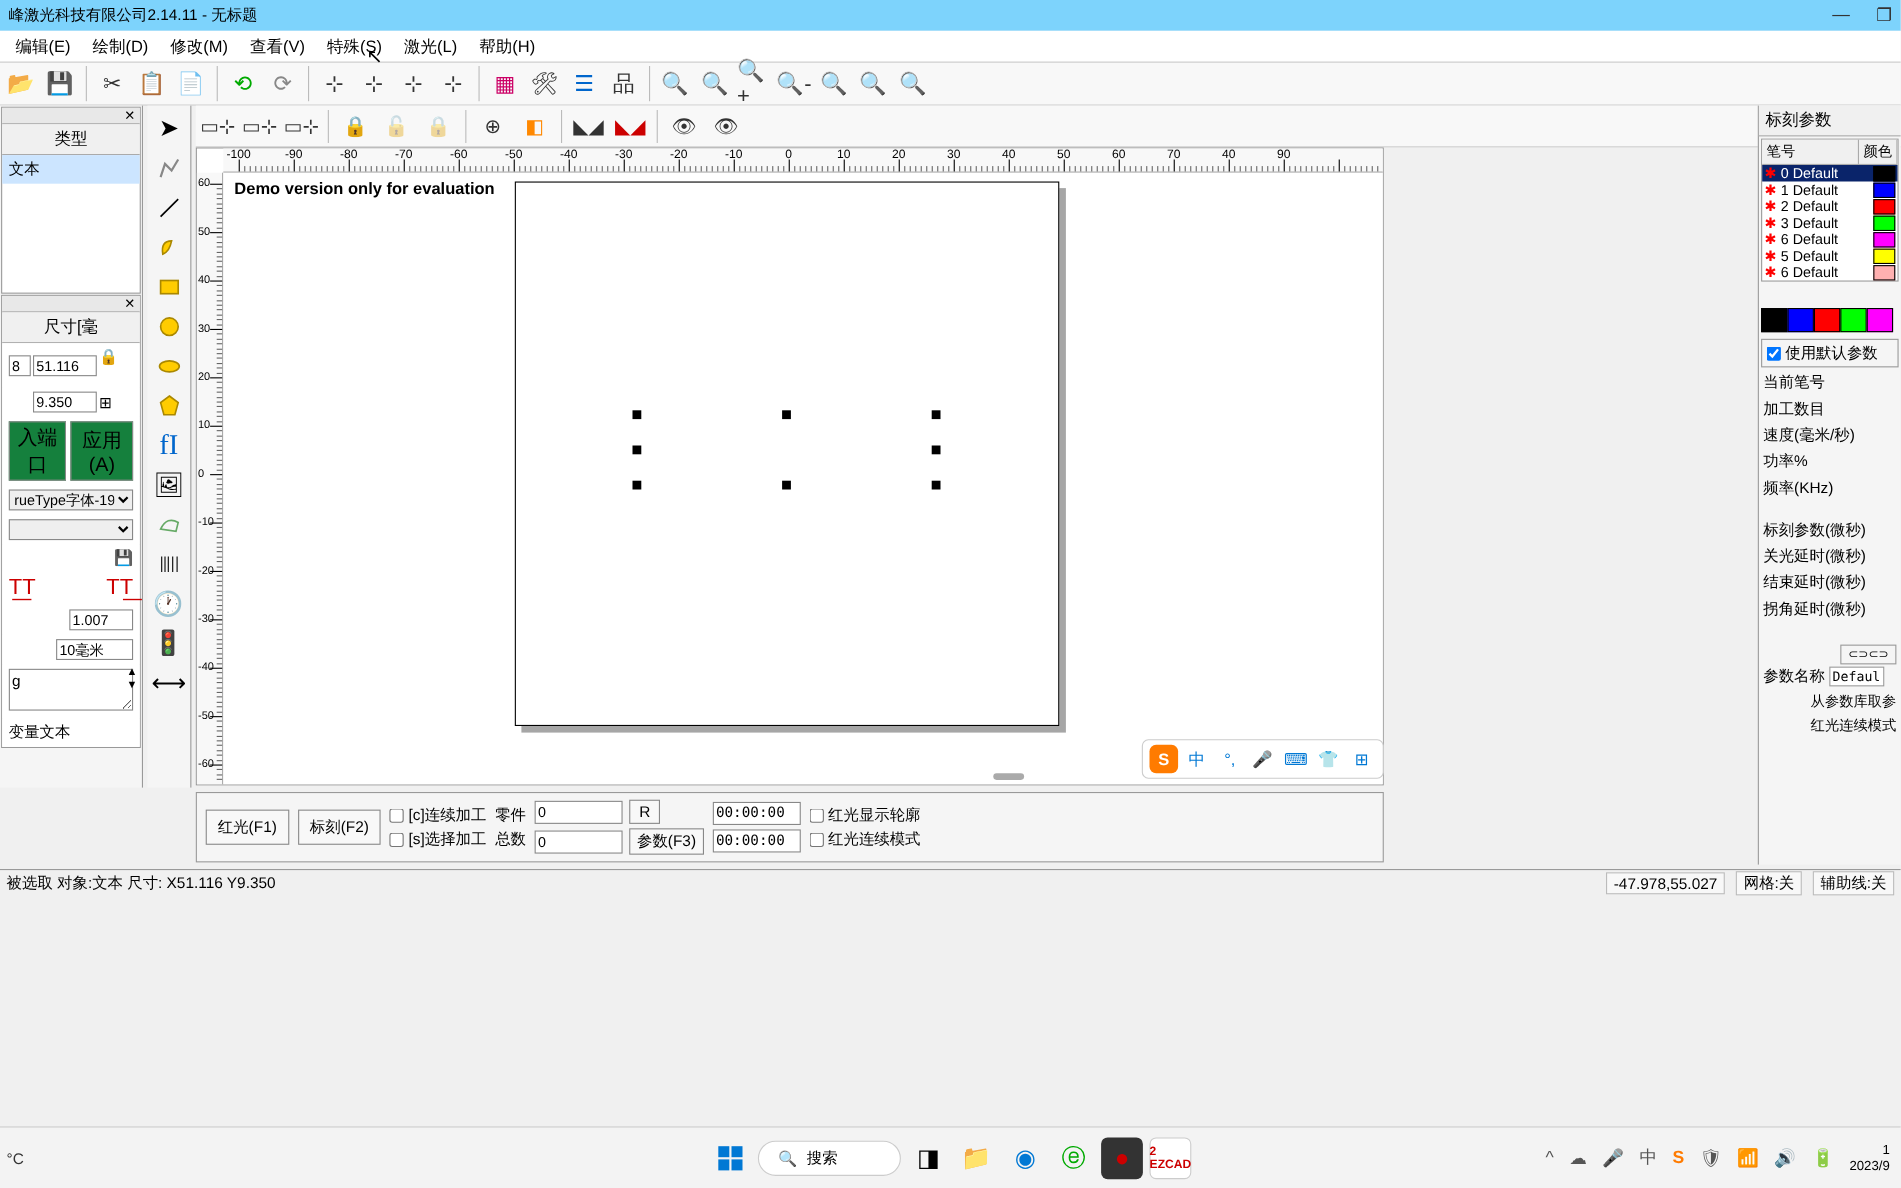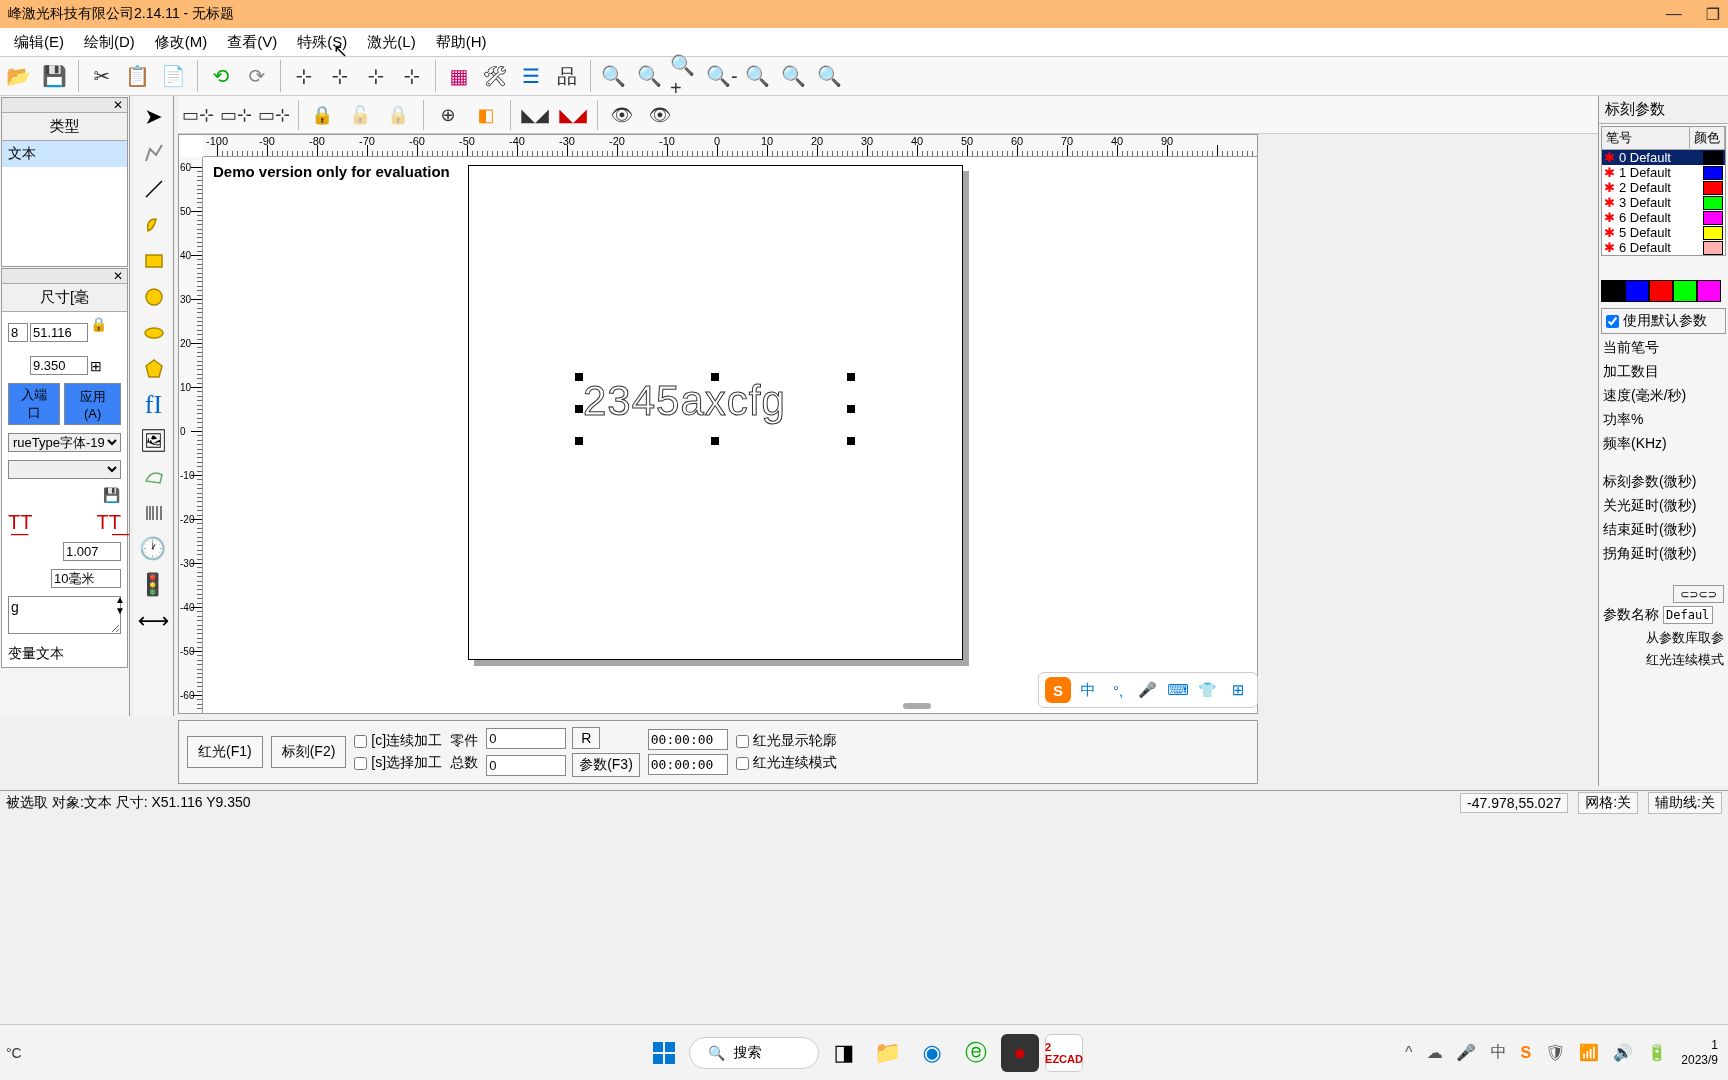--- a/index.html
+++ b/index.html
@@ -1,18 +1,18 @@
 <!DOCTYPE html>
 <html><head>
 <meta charset="utf-8">
 <style>
 * { box-sizing: border-box; margin: 0; padding: 0; font-family: "Microsoft YaHei", SimSun, Arial, sans-serif; }
 body { width: 1728px; height: 1080px; background: #f0f0f0; overflow: hidden; position: relative; font-size: 13px; }
 
-.title-bar { height: 28px; background: #fdba74; display: flex; align-items: center; padding: 0 8px; justify-content: space-between; }
+.title-bar { height: 28px; background: #7dd3fc; display: flex; align-items: center; padding: 0 8px; justify-content: space-between; }
 .title-bar .title { font-size: 14px; color: #000; }
 .win-controls { display: flex; gap: 24px; align-items: center; }
 .win-controls span { font-size: 16px; color: #333; cursor: default; }
 
 .menu-bar { height: 28px; background: #fff; display: flex; align-items: center; padding: 0 4px; }
 .menu-bar .menu-item { padding: 2px 10px; font-size: 15px; color: #000; }
 
 .toolbar { height: 40px; background: #f8f8f8; border-top: 1px solid #ccc; border-bottom: 1px solid #ccc; display: flex; align-items: center; padding: 0 2px; gap: 2px; }
 .toolbar .sep { width: 1px; height: 32px; background: #bbb; margin: 0 4px; }
 .toolbar .tbtn { width: 34px; height: 34px; display: flex; align-items: center; justify-content: center; border: 1px solid transparent; font-size: 20px; color: #333; }
@@ -21,21 +21,21 @@
 .toolbar2 .sep { width: 1px; height: 30px; background: #bbb; margin: 0 4px; }
 .toolbar2 .tbtn { width: 36px; height: 32px; display: flex; align-items: center; justify-content: center; border: 1px solid transparent; font-size: 18px; color: #333; }
 
 .left-panel { position: absolute; left: 0; top: 96px; width: 130px; height: 620px; background: #f5f5f5; border-right: 1px solid #999; overflow: hidden; }
 .lp-section { border: 1px solid #999; margin: 1px; background: #fff; }
 .lp-close { background: #e8e8e8; text-align: right; padding: 0 4px; font-size: 12px; border-bottom: 1px solid #aaa; }
 .lp-header { background: #f0f0f0; text-align: center; padding: 4px; font-size: 15px; border-bottom: 1px solid #aaa; }
 .lp-row { padding: 4px 6px; font-size: 14px; background: #fff; }
 .lp-row.sel { background: #cce5ff; }
 .lp-input { width: 58px; font-size: 13px; border: 1px solid #888; padding: 1px 2px; }
-.lp-btn { font-size: 13px; border: 1px solid #888; background: #3b82f6; padding: 2px 6px; }
+.lp-btn { font-size: 18px; border: 1px solid #888; background: #15803d; padding: 2px 6px; }
 .lp-dropdown { width: 100%; font-size: 13px; border: 1px solid #888; }
 .lp-text { width: 100%; font-size: 14px; padding: 2px; border: 1px solid #888; }
 
 .tool-palette { position: absolute; left: 134px; top: 96px; width: 40px; height: 620px; background: #f5f5f5; border-right: 1px solid #999; display: flex; flex-direction: column; align-items: center; padding-top: 4px; gap: 2px; }
 .tool-palette .tpbtn { width: 32px; height: 34px; display: flex; align-items: center; justify-content: center; font-size: 22px; }
 .tpbtn svg { width: 24px; height: 24px; }
 
 .canvas-area { position: absolute; left: 178px; top: 134px; width: 1080px; height: 580px; background: #fff; border: 1px solid #999; }
 .ruler-h { position: absolute; top: 0; left: 24px; right: 0; height: 22px; background: #f8f8f8; border-bottom: 1px solid #999; font-size: 10px; overflow: hidden; }
 .ruler-h .tick { position: absolute; top: 10px; width: 1px; height: 12px; background: #000; }
@@ -637,21 +637,20 @@
       <div class="tick" style="top: 538px;"></div>
       <div class="ticksm" style="top: 542.4px;"></div>
       <div class="ticksm" style="top: 546.8px;"></div>
       <div class="ticksm" style="top: 551.2px;"></div>
       <div class="ticksm" style="top: 555.6px;"></div>
       <div class="lbl" style="top: 538px;">-60</div>
     </div>
   <div class="drawing">
     <div class="demo-text">Demo version only for evaluation</div>
     <div class="workarea"></div>
-    <div class="placed-text">2345axcfg</div>
     <div class="sel-handle" style="left:372px;top:216px"></div>
     <div class="sel-handle" style="left:508px;top:216px"></div>
     <div class="sel-handle" style="left:644px;top:216px"></div>
     <div class="sel-handle" style="left:372px;top:280px"></div>
     <div class="sel-handle" style="left:508px;top:280px"></div>
     <div class="sel-handle" style="left:644px;top:280px"></div>
     <div class="sel-handle" style="left:372px;top:248px"></div>
     <div class="sel-handle" style="left:644px;top:248px"></div>
     <div class="scroll-thumb-h"></div>
   </div>

